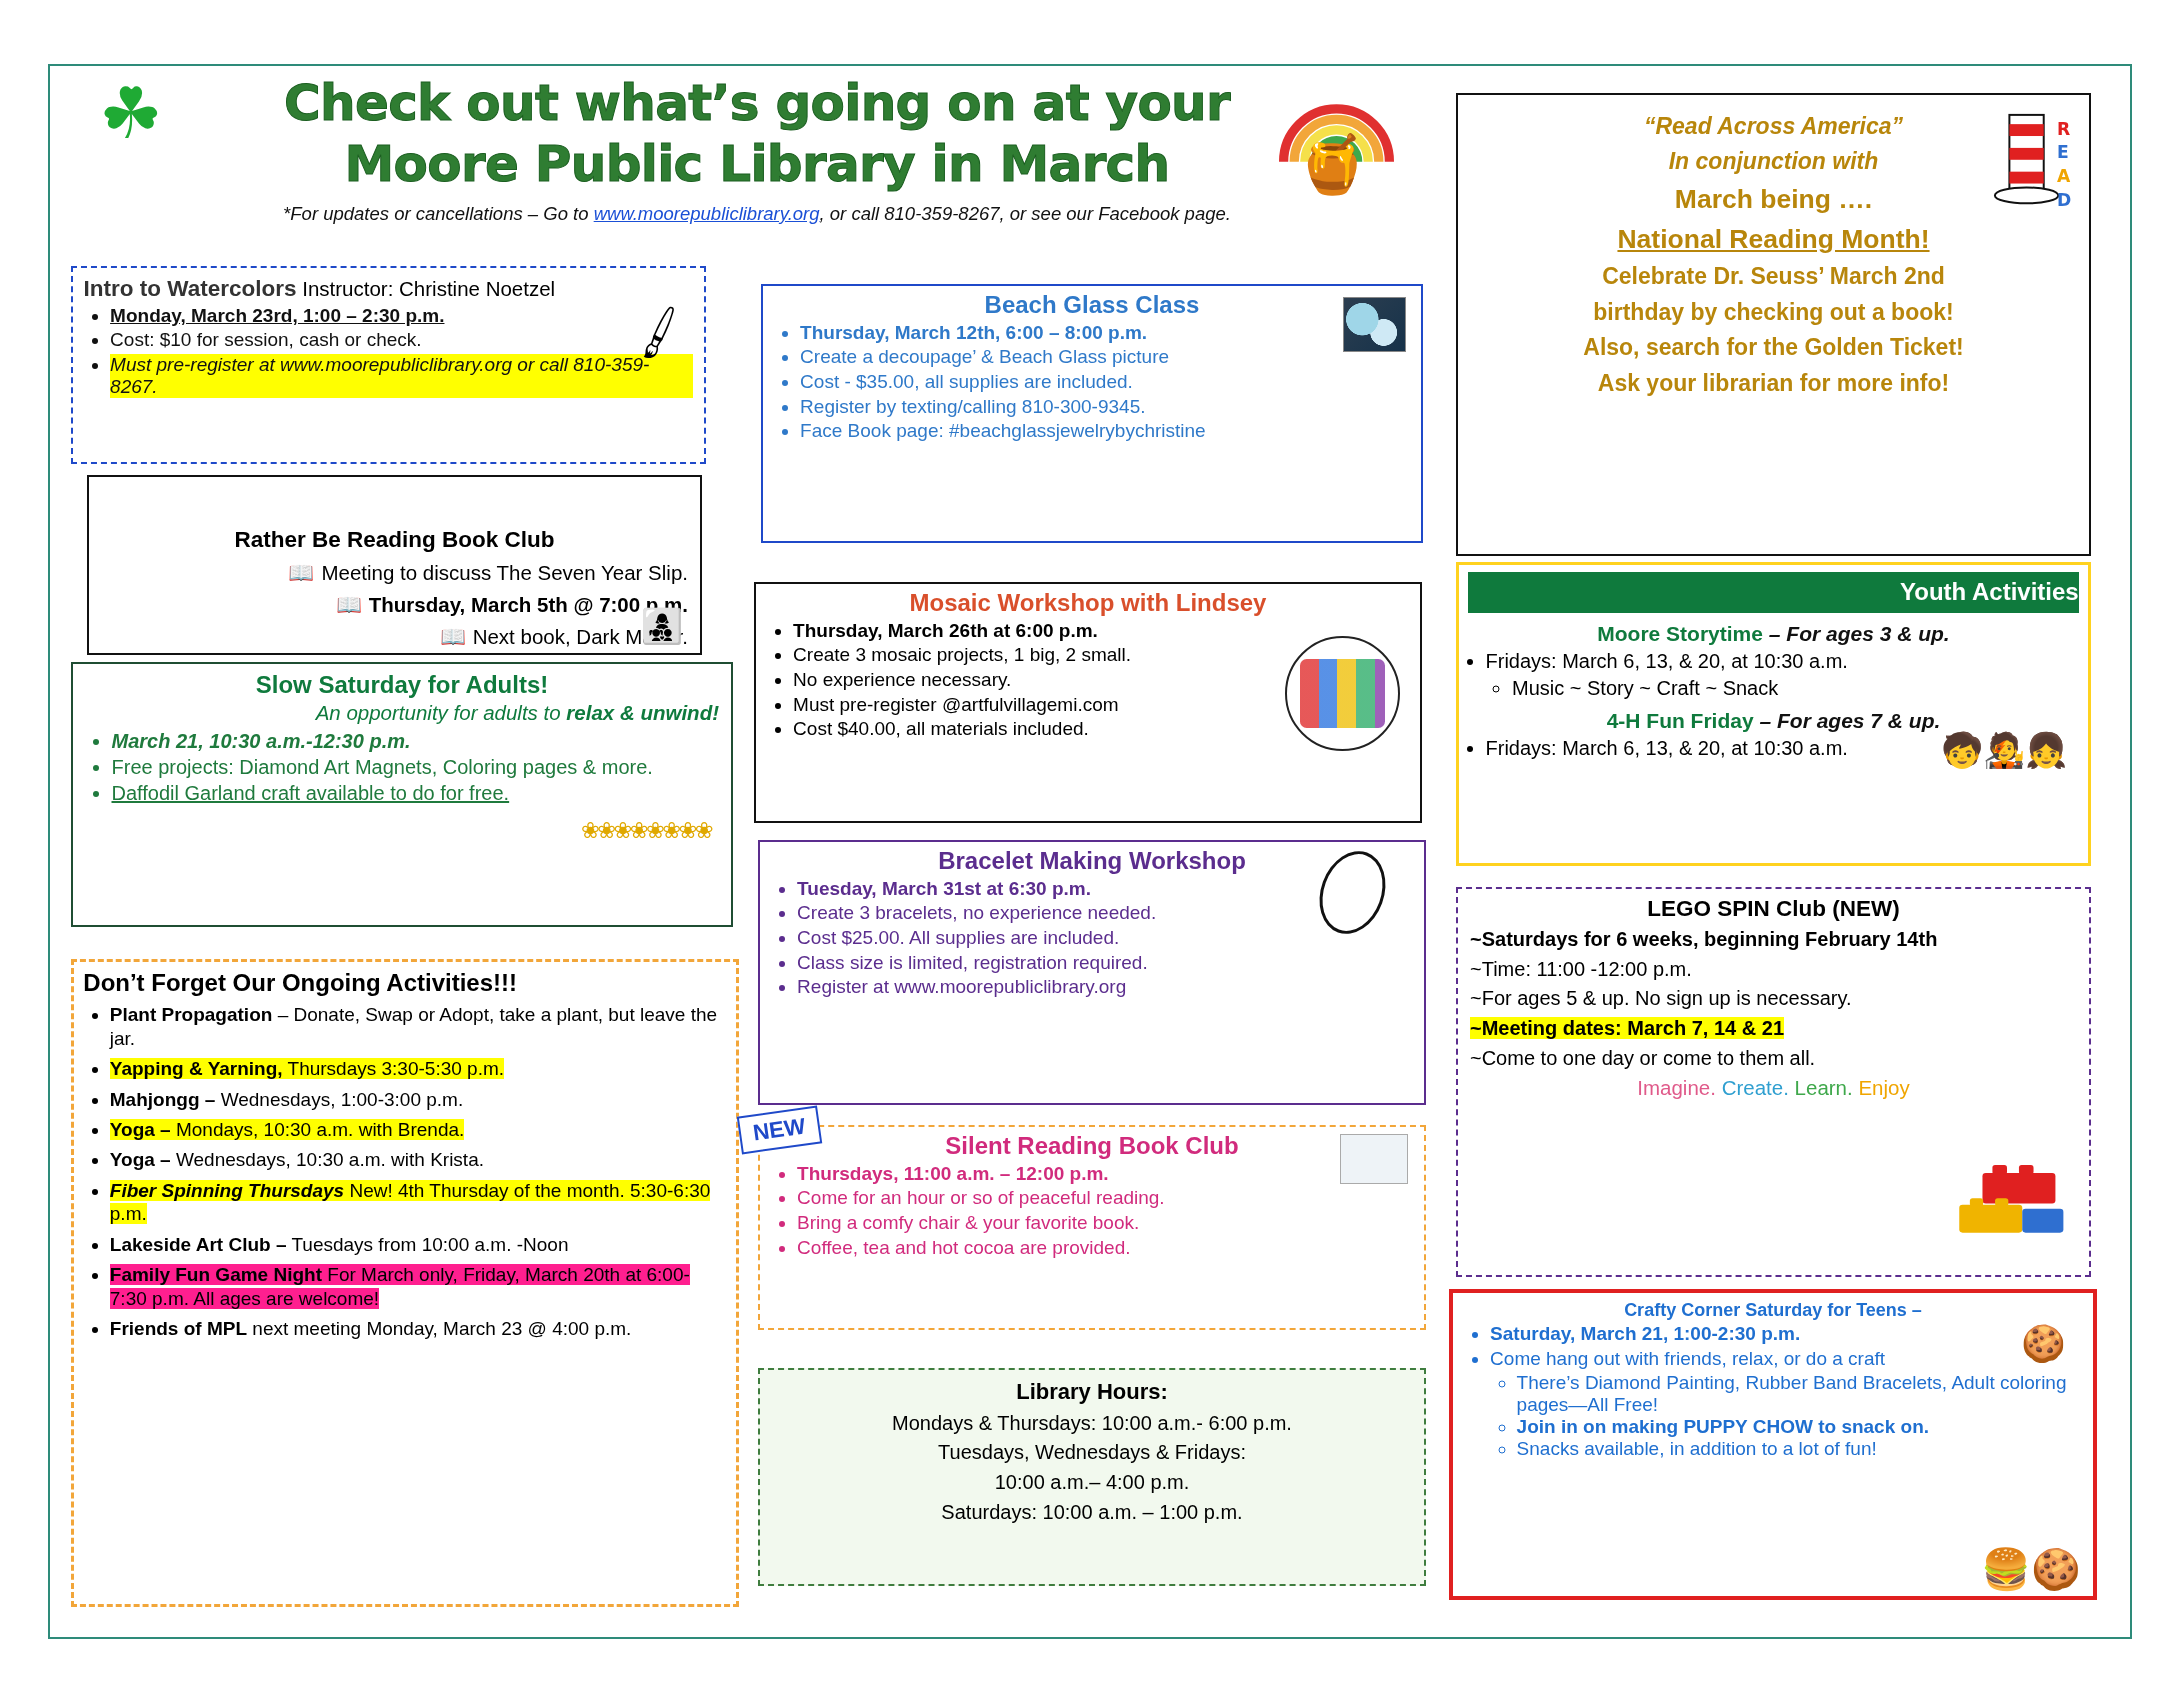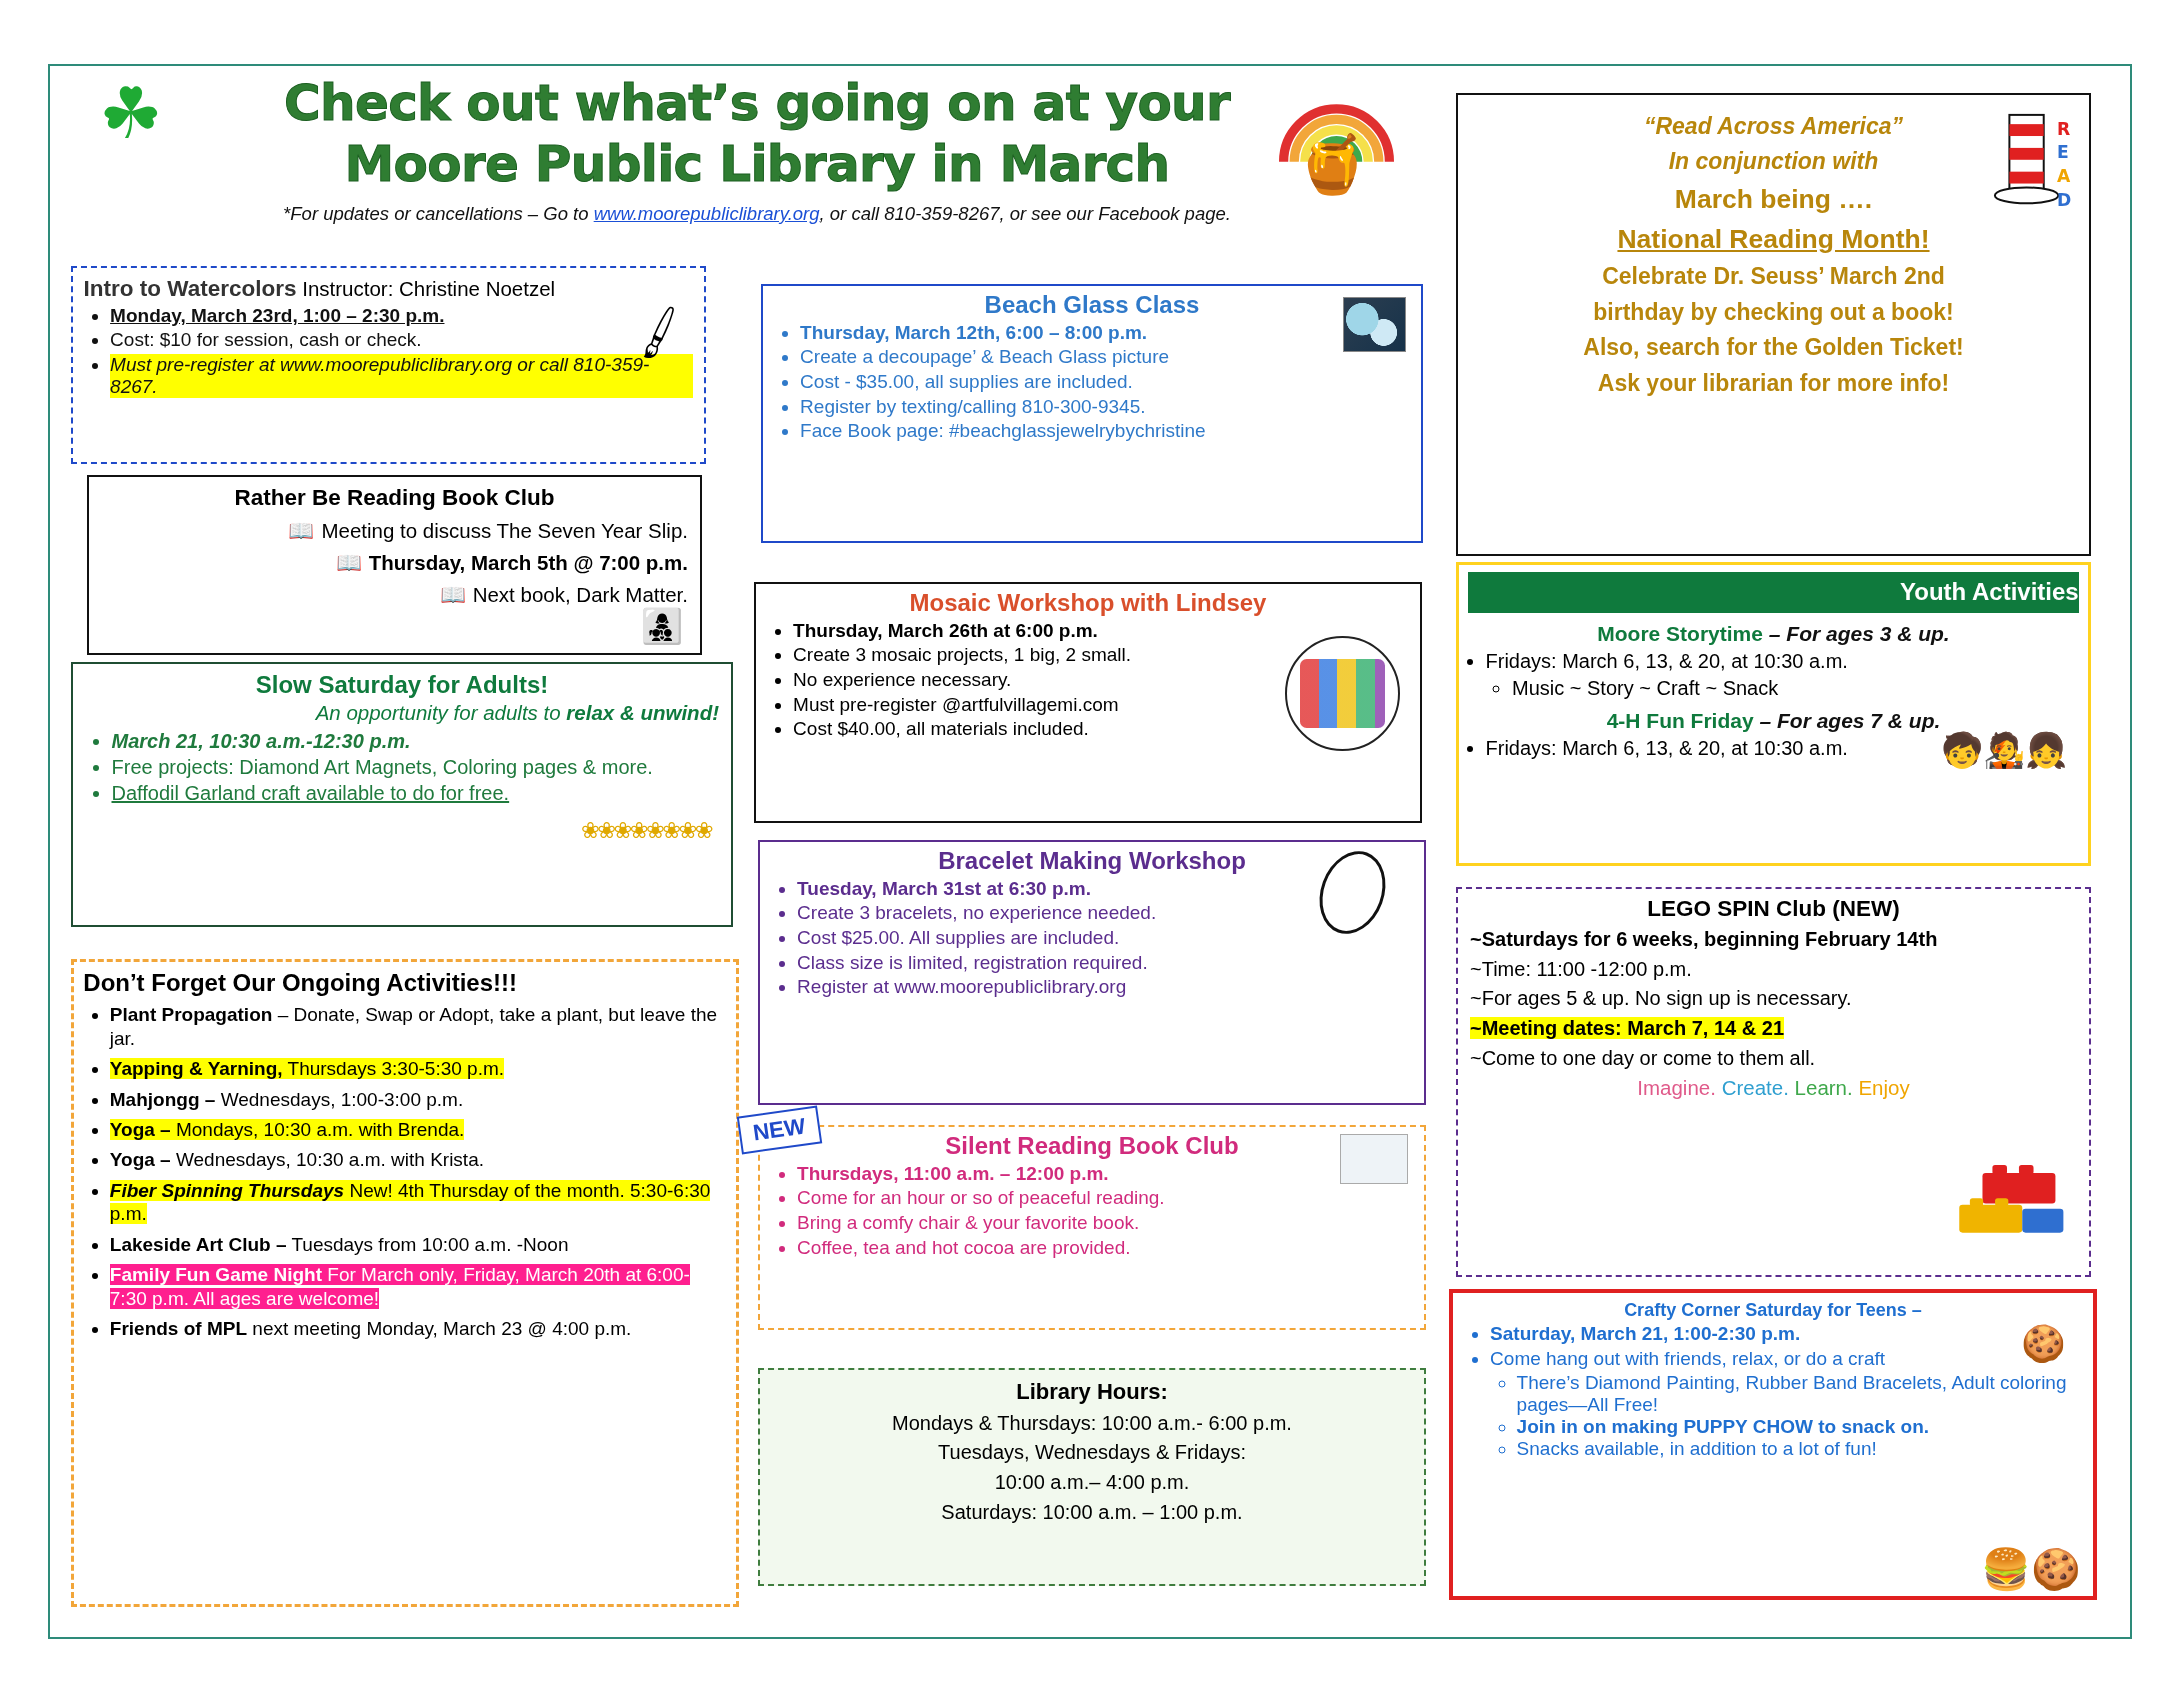--- a/index.html
+++ b/index.html
@@ -46,35 +46,35 @@
   .clover{position:absolute;left:99px;top:78px;font-size:71px;color:#1faa34;line-height:1;}
   .rainbow{position:absolute;left:1277px;top:79px;width:119px;height:86px;}
   .pot{position:absolute;left:1297px;top:136px;font-size:57px;line-height:1;}
 
   
   .box{position:absolute;box-sizing:border-box;background:#fff;}
   ul.plain{margin:0;padding:0 0 0 26.5px;list-style:disc;}
   ul.plain li{margin:2.6px 0;}
   ul.circ{margin:1.3px 0 1.3px 26.5px;padding:0 0 0 26.5px;list-style:circle;}
   .hl-yellow{background:#ffff00;}
-  .hl-pink{background:#ff1f8f;color:#ffffff;}
+  .hl-pink{background:#ff1f8f;color:#000000;}
   .u{text-decoration:underline;}
   .i{font-style:italic;}
   .b{font-weight:bold;}
 
   
   #watercolors{left:71px;top:266px;width:635px;height:198px;border:2.6px dashed #1f49c9;padding:8px 10.6px;}
   #watercolors .hd{font-size:20.5px;}
   #watercolors .hd .big{font-weight:bold;font-size:22.5px;color:#333;}
   #watercolors ul{font-size:19px;color:#111;}
   #watercolors .brush{position:absolute;right:18.5px;top:41px;font-size:41px;transform:rotate(-20deg);}
 
   
   #bookclub{left:87px;top:475px;width:615px;height:180px;border:2px solid #111;padding:8px 12px;}
-  #bookclub .hd{font-size:22.5px;font-weight:bold;text-align:center;}
+  #bookclub .hd{font-size:22.5px;font-weight:bold;text-align:center;margin-top:42px;}
   #bookclub .row{font-size:20.5px;margin:8px 0 0 4px;text-align:right;}
   #bookclub .row .bk{font-size:21px;margin-right:6.6px;}
   #bookclub .kids{position:absolute;right:16px;bottom:6.6px;font-size:34px;}
 
   
   #slowsat{left:71px;top:662px;width:662px;height:265px;border:2.6px solid #1f4d33;padding:6.6px 12px;}
   #slowsat .hd{font-size:24px;font-weight:bold;text-align:center;color:#0f7a3d;}
   #slowsat .sub{font-size:20.5px;font-style:italic;text-align:right;color:#0f7a3d;margin-top:2.6px;}
   #slowsat ul{font-size:20px;color:#1f7a3d;margin-top:5.3px;}
   #slowsat .garland{position:absolute;right:20px;top:153px;font-size:22.5px;letter-spacing:-2.6px;color:#e0a800;}

